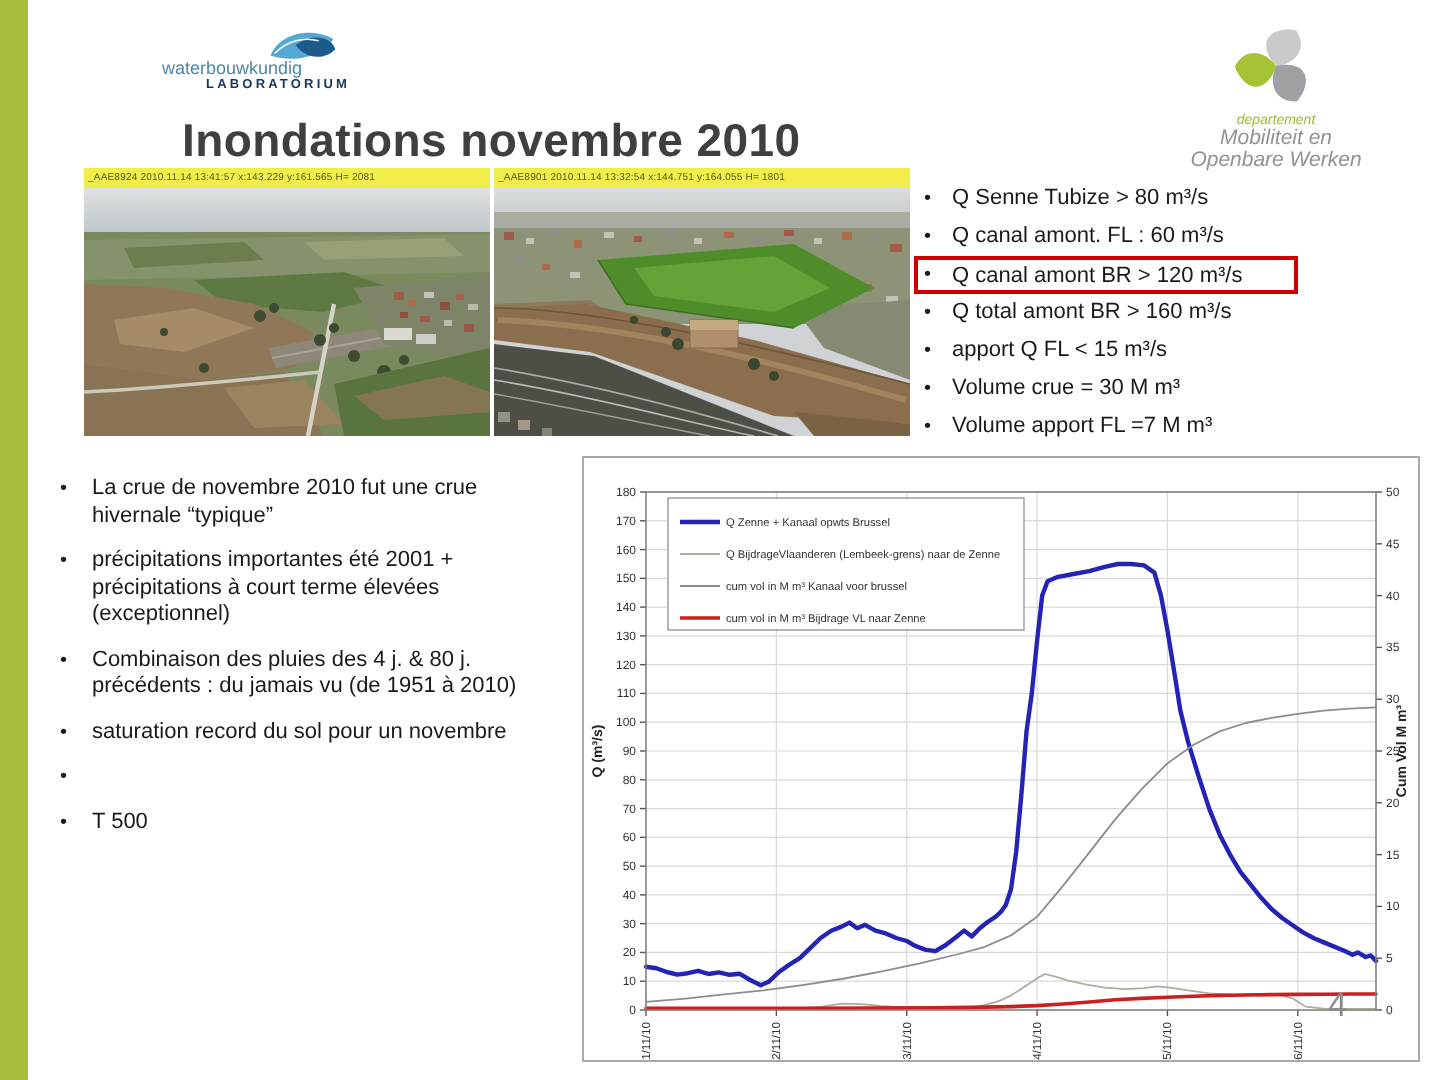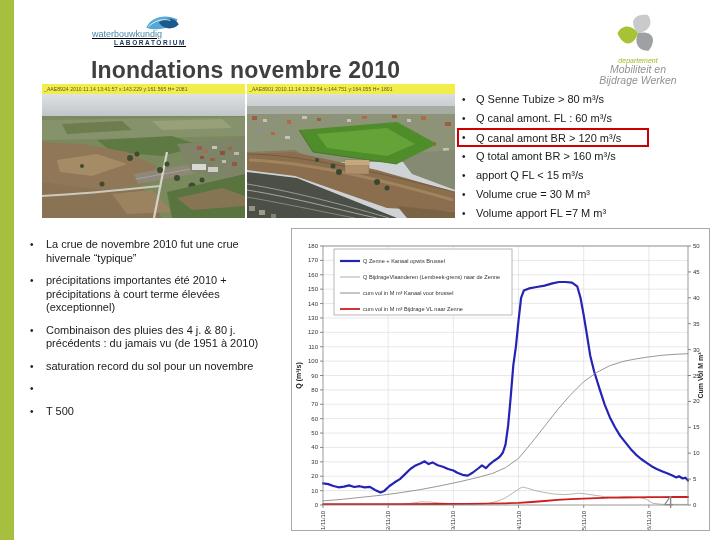--- a/index.html
+++ b/index.html
@@ -1,21 +1,21 @@
 <!DOCTYPE html>
 <html><head>
 <meta charset="utf-8">
 <style>
   html,body{margin:0;padding:0;background:#e8e8e8;}
   .slide{position:relative;width:720px;height:540px;background:#ffffff;
          font-family:"Liberation Sans",sans-serif;overflow:hidden;}
   .green-bar{position:absolute;left:0;top:0;width:14px;height:540px;background:#a7bf3e;}
 
   
-  .wl-logo{position:absolute;left:92px;top:12px;width:110px;height:38px;text-decoration:underline;}
+  .wl-logo{position:absolute;left:81px;top:12px;width:110px;height:38px;}
   .wl-swirl{position:absolute;left:50px;top:-1px;width:42px;height:23px;}
   .wl-line1{margin-top:17px;font-size:9px;color:#4c86a8;}
   .wl-line2{font-size:6.5px;font-weight:bold;color:#16365c;letter-spacing:1.6px;margin-left:22px;}
 
   .title{position:absolute;left:78px;top:44px;margin:13px;font-size:23px;font-weight:bold;
          color:#3f3f3f;letter-spacing:.2px;}
 
   
   .dept-logo{position:absolute;left:584px;top:12px;width:108px;text-align:center;}
   .dept-logo svg{display:block;margin:0 auto;}
@@ -67,21 +67,21 @@
   <h1 class="title">Inondations novembre 2010</h1>
 
   <div class="dept-logo">
     <svg width="48" height="44" viewBox="0 0 48 44">
       <path d="M24,21 C14,10 20,1 34,3 C40,12 34,20 24,21 Z" fill="#c9cacc"></path>
       <path d="M24,21 C14,10 20,1 34,3 C40,12 34,20 24,21 Z" fill="#9ea0a3" transform="rotate(120 24 21)"></path>
       <path d="M24,21 C14,10 20,1 34,3 C40,12 34,20 24,21 Z" fill="#a6c235" transform="rotate(240 24 21)"></path>
     </svg>
     <div class="dept-tag">departement</div>
     <div class="dept-l1">Mobiliteit en</div>
-    <div class="dept-l2">Bijdrage Werken</div>
+    <div class="dept-l2">Openbare Werken</div>
   </div>
 
   <figure class="photo photo1">
     <figcaption class="photo-caption">_AAE8924  2010.11.14 13:41:57  x:143.229 y:161.565   H= 2081</figcaption>
     <svg width="203" height="124" viewBox="0 0 203 124">
       <defs>
         <linearGradient id="sky1" x1="0" y1="0" x2="0" y2="1">
           <stop offset="0" stop-color="#dfe2e4"></stop>
             <stop offset="1" stop-color="#b9c0c4"></stop>
         </linearGradient>
@@ -228,21 +228,21 @@
     </ul>
 
   <ul class="notes">
 
   <li class="note-item">
       <span class="b">•</span>
       <span class="t">La crue de novembre 2010 fut une crue hivernale “typique”</span>
     </li>
       <li class="note-item">
       <span class="b">•</span>
-      <span class="t">précipitations importantes été 2010 + précipitations à court terme élevées (exceptionnel)</span>
+      <span class="t">précipitations importantes été 2001 + précipitations à court terme élevées (exceptionnel)</span>
     </li>
       <li class="note-item">
       <span class="b">•</span>
       <span class="t">Combinaison des pluies des 4 j. &amp; 80 j. précédents : du jamais vu (de 1951 à 2010)</span>
     </li>
       <li class="note-item">
       <span class="b">•</span>
       <span class="t">saturation record du sol pour un novembre</span>
     </li>
       <li class="note-item">

